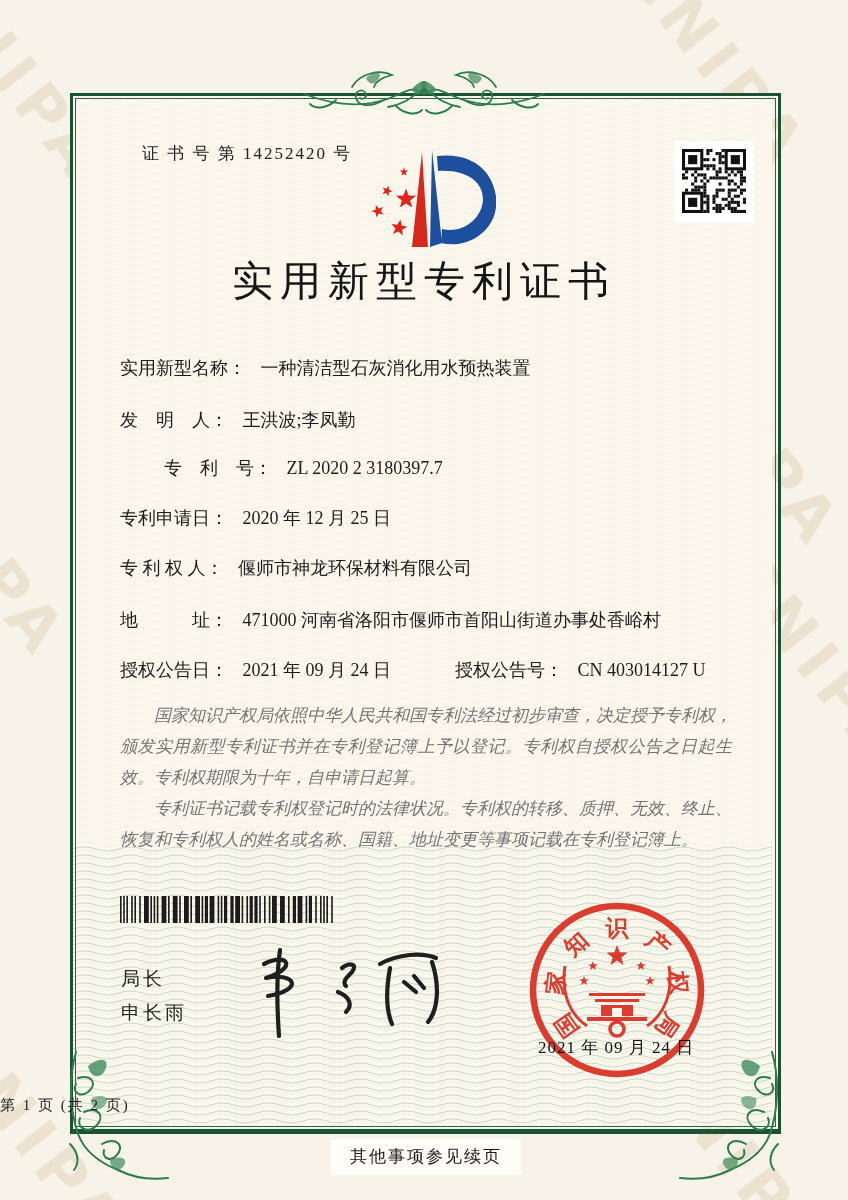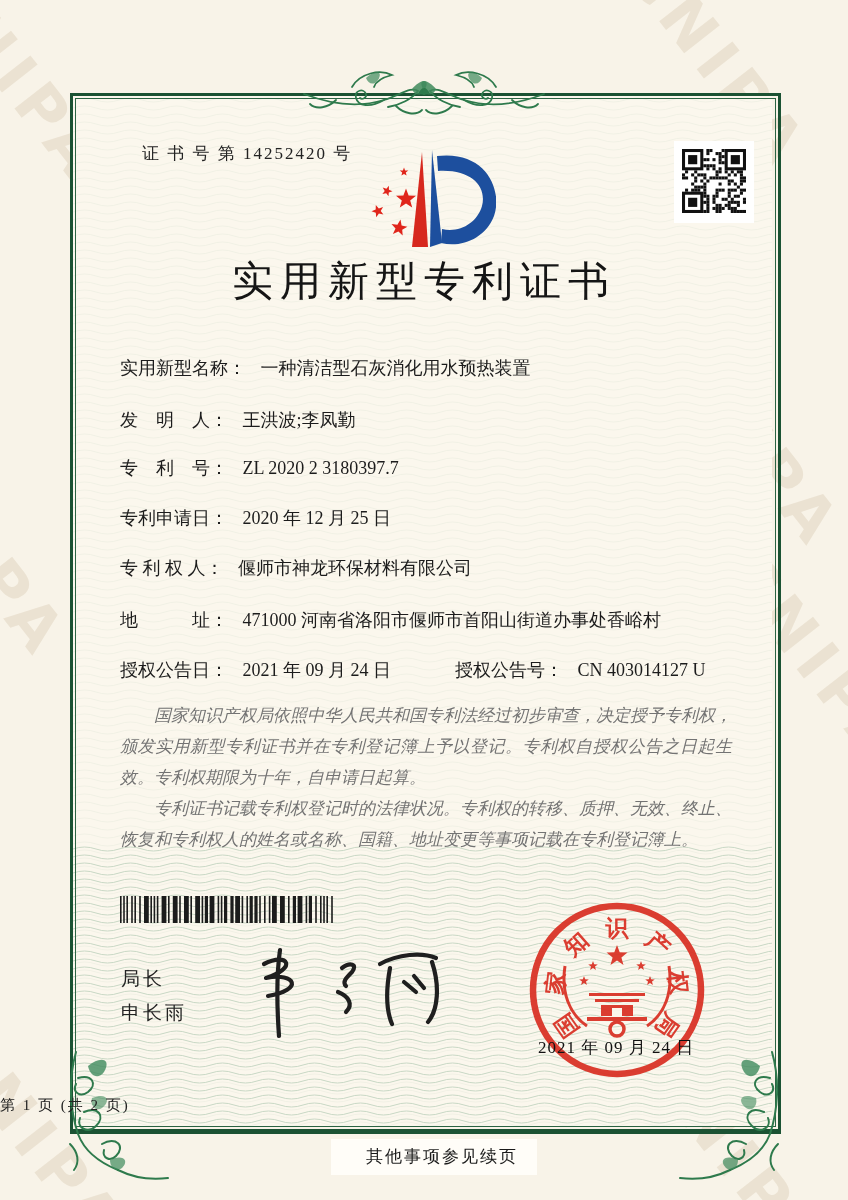--- a/index.html
+++ b/index.html
@@ -32,41 +32,41 @@
   .logo{position:absolute;left:352px;top:138px;}
   .qr-box{position:absolute;left:674px;top:141px;width:80px;height:82px;background:#fff;}
   .qr-box svg{margin:8px;display:block;}
 
   .title{position:absolute;left:0;right:0;top:254px;text-align:center;font-size:41px;
       font-weight:normal;letter-spacing:7px;color:#151515;}
 
   .frow{position:absolute;left:120px;font-size:18px;color:#1c1c1c;white-space:nowrap;}
   .frow .flabel{display:inline-block;}
   .frow .fvalue{margin-left:10px;}
-  .r1{top:356px;} .r2{top:408px;} .r3{top:456px;} .r4{top:506px;text-align:center;} .r5{top:556px;} .r6{top:608px;} .r7{top:658px;}
+  .r1{top:356px;} .r2{top:408px;} .r3{top:456px;margin-left:44px;} .r4{top:506px;text-align:center;} .r5{top:556px;} .r6{top:608px;} .r7{top:658px;}
   .pair2{position:absolute;left:335px;top:0;white-space:nowrap;}
 
   .body-text{position:absolute;left:120px;top:700px;width:612px;font-size:17px;line-height:31px;
       text-align:justify;color:#737373;font-style:italic;}
   .body-text p{margin:0;text-indent:2em;}
 
   .barcode{position:absolute;left:120px;top:896px;}
   .sig-title{position:absolute;left:121px;top:966px;font-size:19px;color:#222;
       font-family:"Liberation Sans","DejaVu Sans",sans-serif;letter-spacing:3px;}
   .sig-name{position:absolute;left:121px;top:1000px;font-size:19px;color:#222;
       font-family:"Liberation Sans","DejaVu Sans",sans-serif;letter-spacing:3px;}
   .signature{position:absolute;left:246px;top:938px;}
 
   .seal{position:absolute;left:523px;top:896px;opacity:.93;}
   .seal-date{position:absolute;left:518px;top:1036px;width:196px;text-align:center;font-size:17px;
       letter-spacing:1px;color:#111;z-index:5;}
 
   .page-no{position:absolute;left:0;right:0;top:1096px;text-align:left;font-size:15px;color:#222;letter-spacing:2px;}
   .cont-box{position:absolute;left:331px;top:1139px;width:190px;height:36px;background:#fffdf8;
-      text-align:center;line-height:36px;font-size:17px;color:#1a1a1a;letter-spacing:2px;padding-left:16px;}
+      text-align:center;line-height:36px;font-size:17px;color:#1a1a1a;letter-spacing:2px;}
 </style>
 </head>
 <body>
 
 <div class="page">
 
   
   <svg width="0" height="0">
     <defs>
       <pattern id="wavep" width="46" height="8" patternUnits="userSpaceOnUse">

